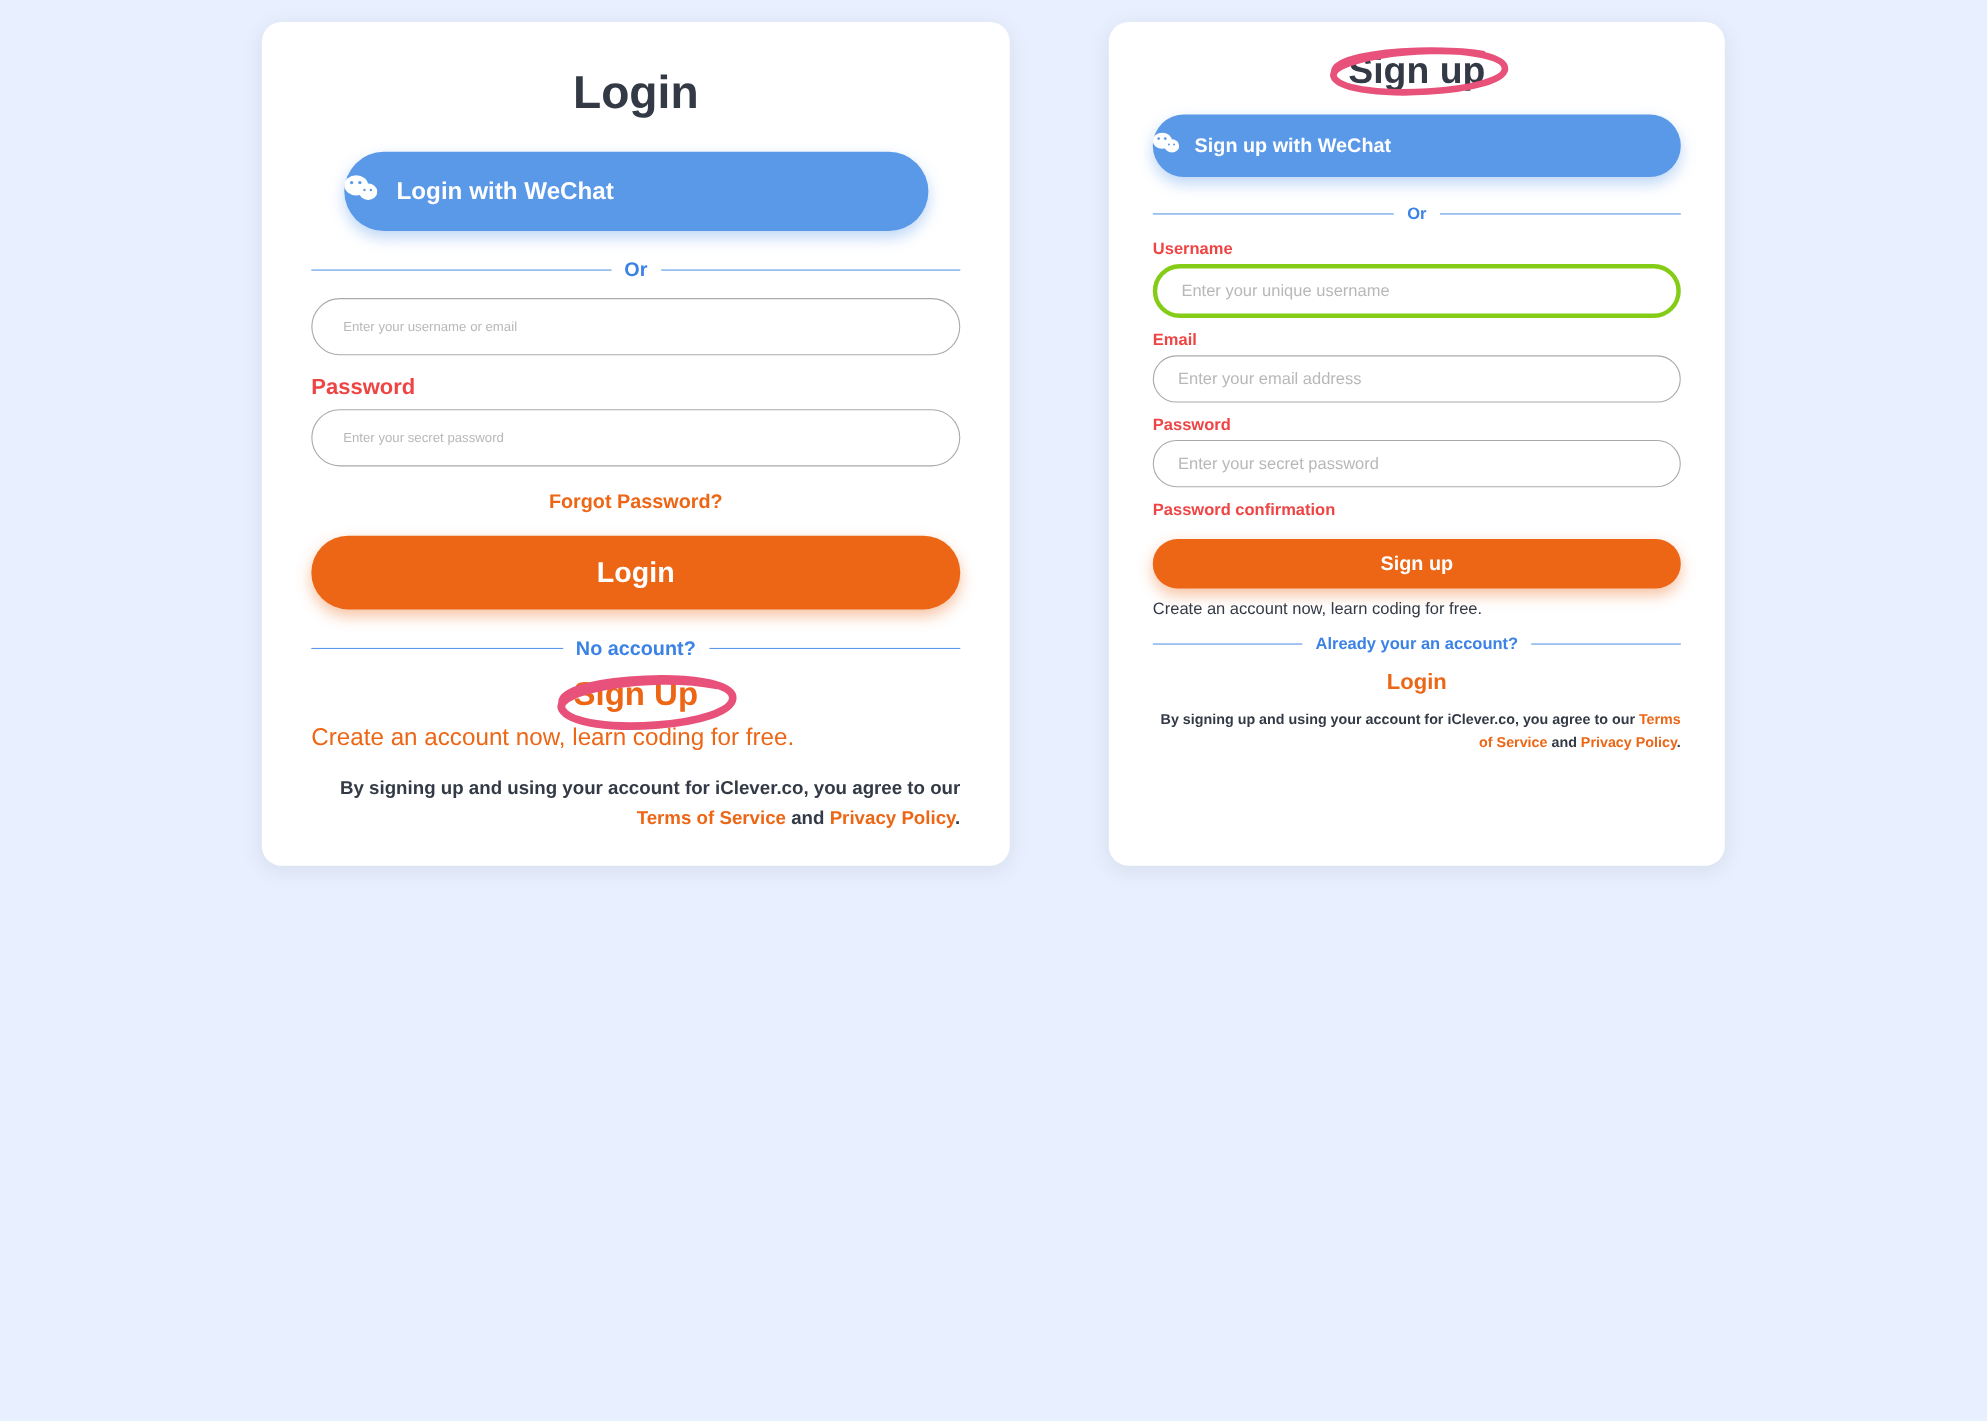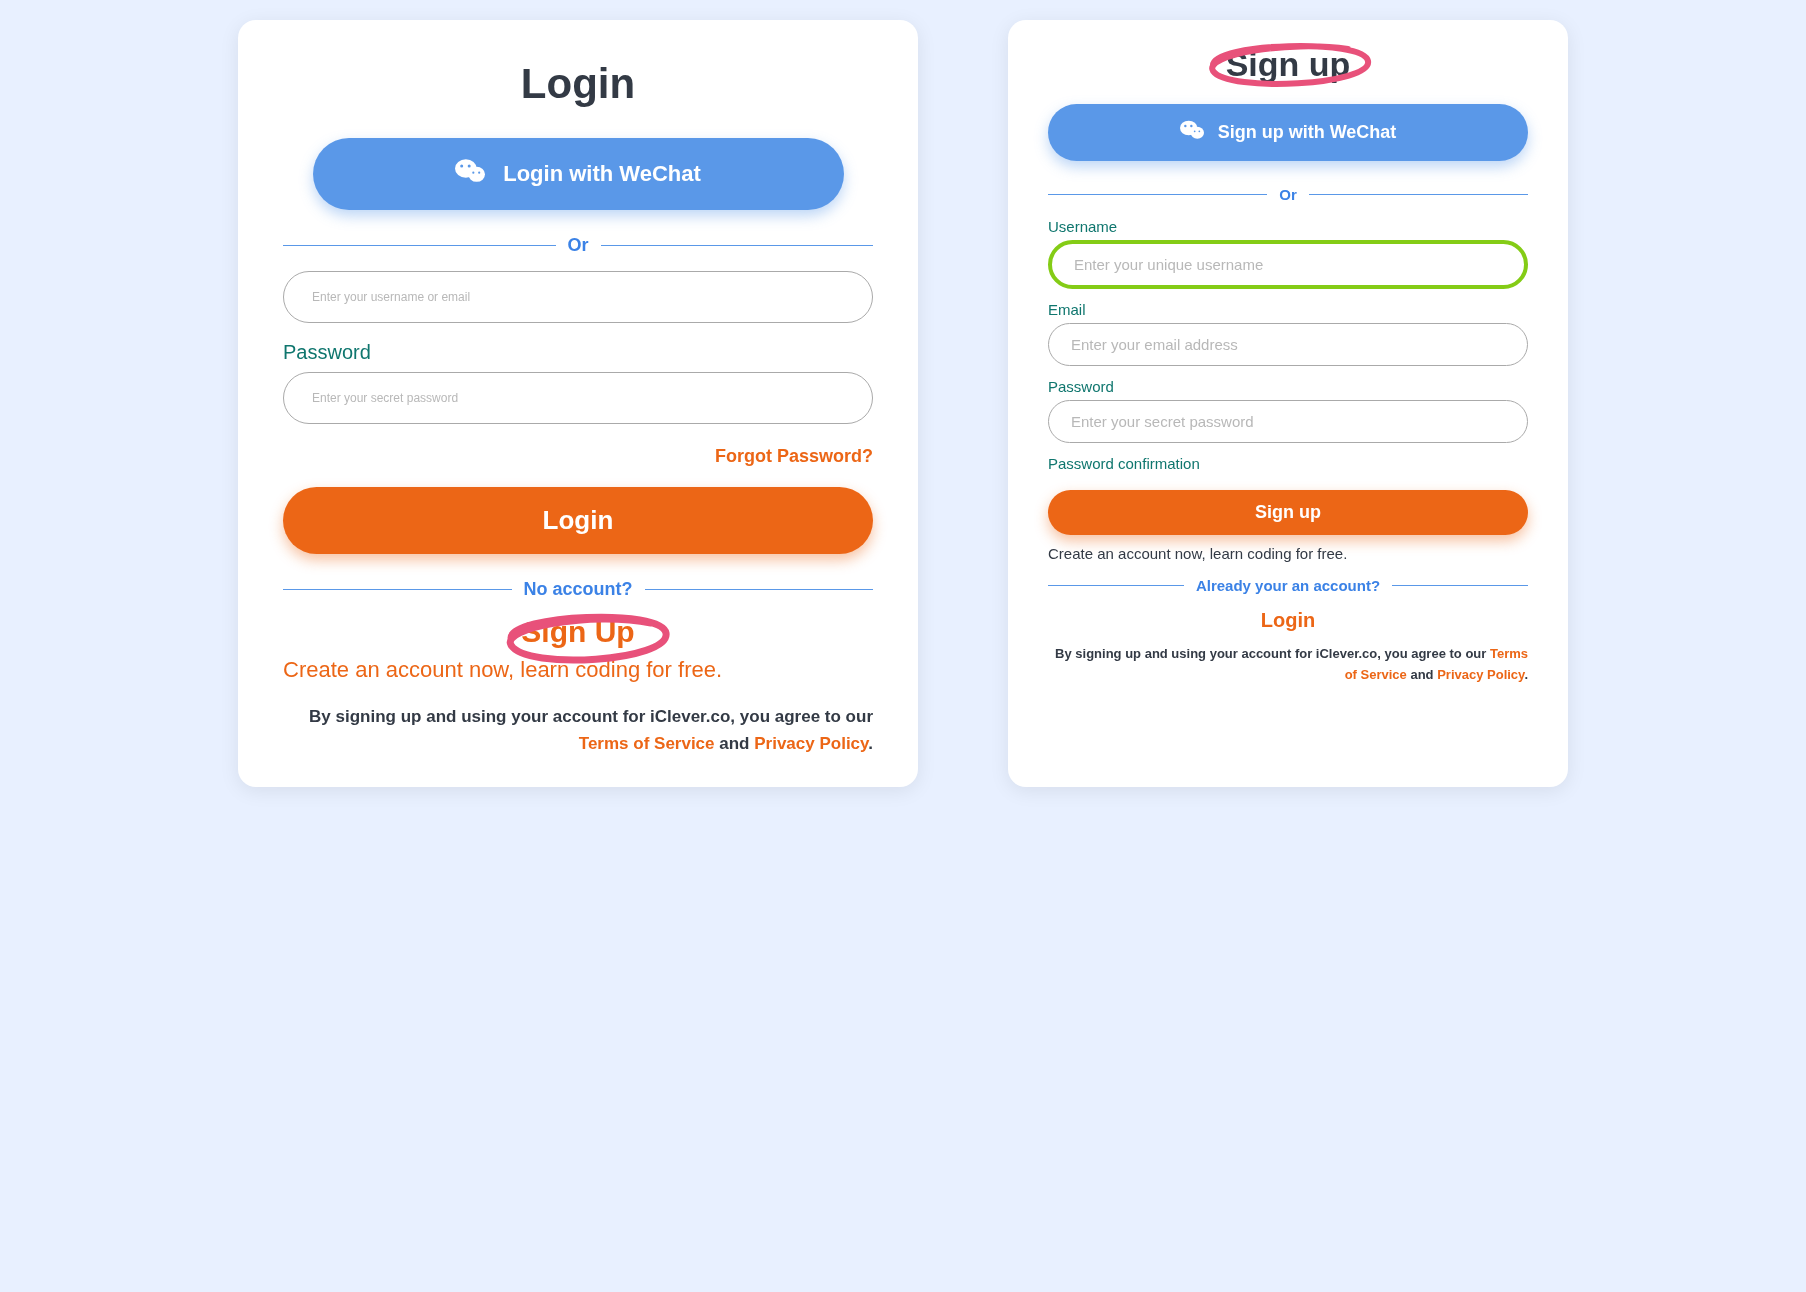--- a/index.html
+++ b/index.html
@@ -23,21 +23,20 @@
     text-align: center;
     font-size: 42px;
     font-weight: 700;
     color: #333a45;
     margin-bottom: 30px;
   }
   .title.signup { font-size: 34px; margin-bottom: 20px; }
   .wechat-btn {
     display: flex;
     align-items: center;
-    justify-content: center;
     gap: 18px;
     width: 90%;
     margin: 0 auto 25px auto;
     background: #5a98e8;
     color: #fff;
     border: none;
     border-radius: 999px;
     padding: 18px 0;
     font-size: 22px;
     font-weight: 700;
@@ -54,39 +53,39 @@
     margin: 15px 0;
   }
   .divider .line { flex: 1; height: 1px; background: #5a98e8; }
   .divider .text { color: #3b82e6; font-weight: 600; font-size: 18px; }
   .divider.small .text { font-size: 15px; }
   .field-group { margin-bottom: 18px; }
   .field-group.small { margin-bottom: 12px; }
   .field-label {
     display: block;
     font-size: 20px;
-    font-weight: 400;
-    color: #0f766e;
+    font-weight: 700;
+    color: #ef4444;
     margin-bottom: 8px;
   }
   .field-label.small { font-size: 15px; margin-bottom: 5px; }
   .field-input {
     width: 100%;
     border: 1px solid #aaa;
     border-radius: 999px;
     padding: 18px 28px;
     font-size: 12px;
     color: #333;
     background: #fff;
   }
   .field-input::placeholder { color: #b8b8b8; }
   .field-input.small { padding: 12px 22px; font-size: 15px; }
   .field-input.focused { border: 4px solid #84cc16; outline: none; }
   .forgot {
-    text-align: right;
+    text-align: center;
     color: #ec6616;
     font-weight: 700;
     font-size: 18px;
     margin-top: 22px;
     margin-bottom: 20px;
     cursor: pointer;
   }
   .submit-btn {
     display: block;
     width: 100%;

